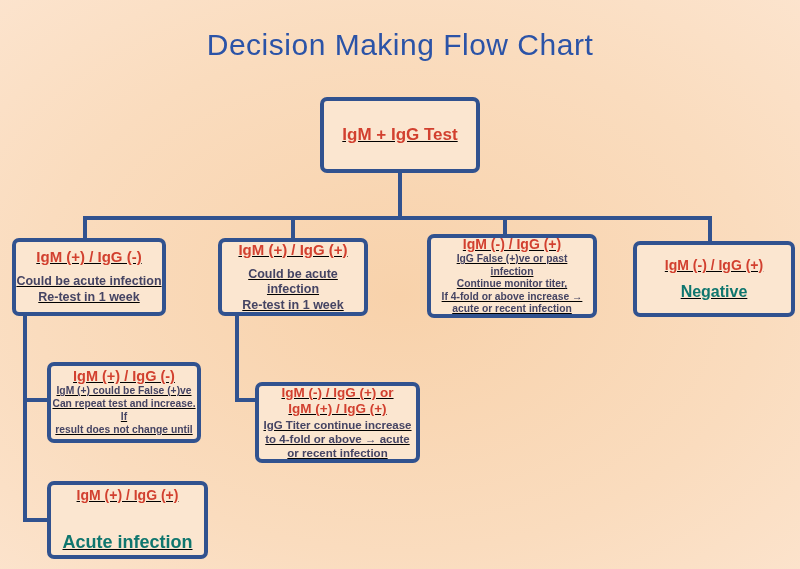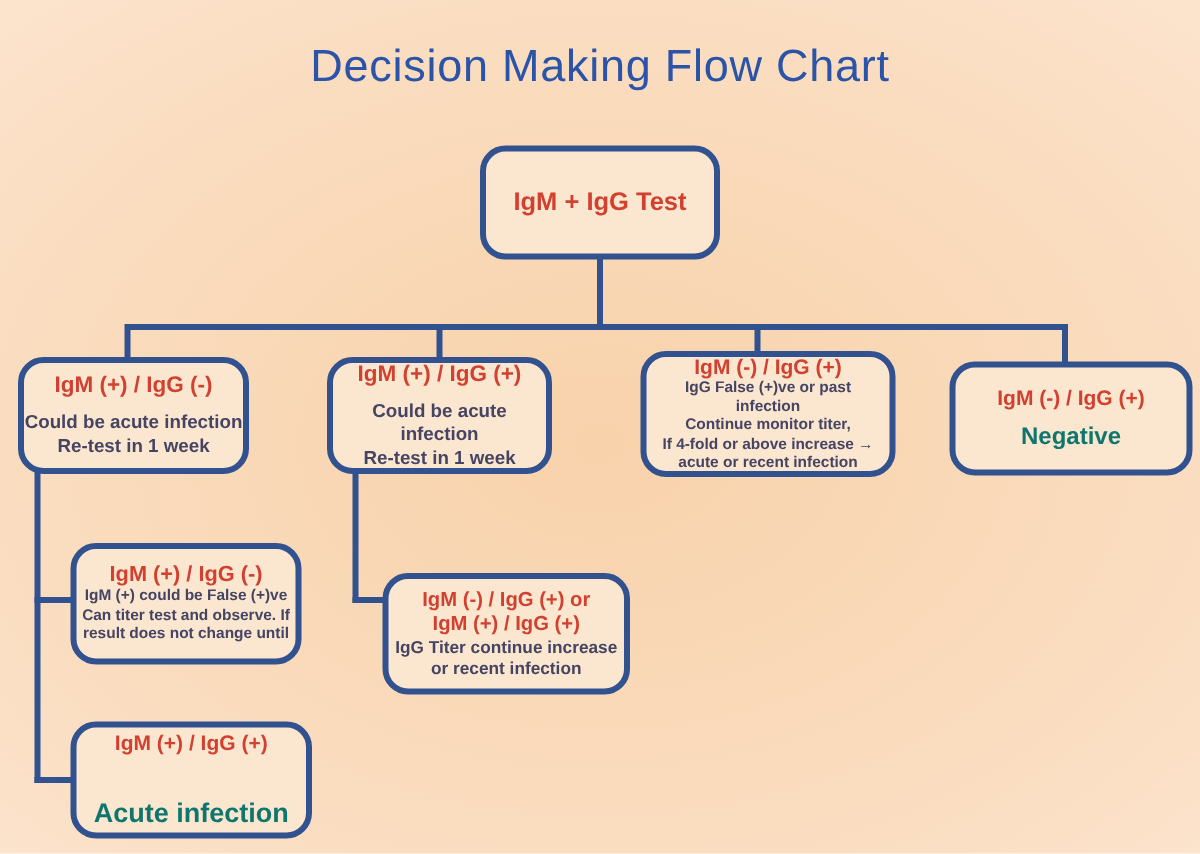--- a/index.html
+++ b/index.html
@@ -22,27 +22,28 @@
     font-size: 30px;
     font-weight: normal;
     color: #2b53a7;
     letter-spacing: 0.5px;
   }
 
   .node {
     position: absolute;
     box-sizing: border-box;
     border: 4px solid #31528f;
-    border-radius: 17px;
+    border-radius: 7px;
     background: #fbe6d0;
     text-align: center;
     display: flex;
     flex-direction: column;
     align-items: center;
     justify-content: center;
+    text-decoration: underline;
   }
 
   .heading {
     color: #d2402f;
     font-weight: bold;
   }
 
   .body-line {
     color: #454463;
     font-weight: bold;
@@ -147,30 +148,31 @@
   </div>
 
   <div class="node" id="node-b4">
     <div class="heading">IgM (-) / IgG (+)</div>
     <div class="result">Negative</div>
   </div>
 
   <div class="node" id="node-s1">
     <div class="heading">IgM (+) / IgG (-)</div>
     <div class="body-line">IgM (+) could be False (+)ve</div>
-    <div class="body-line">Can titer test and observe. If</div>
+    <div class="body-line">Can repeat test and increase. If</div>
     <div class="body-line">result does not change until</div>
   </div>
 
   <div class="node" id="node-s2">
     <div class="heading-block">
       <div class="heading">IgM (-) / IgG (+) or</div>
       <div class="heading">IgM (+) / IgG (+)</div>
     </div>
     <div class="body-line">IgG Titer continue increase</div>
+    <div class="body-line">to 4-fold or above → acute</div>
     <div class="body-line">or recent infection</div>
   </div>
 
   <div class="node" id="node-acute">
     <div class="heading">IgM (+) / IgG (+)</div>
     <div class="result">Acute infection</div>
   </div>
 
 </div>
 

